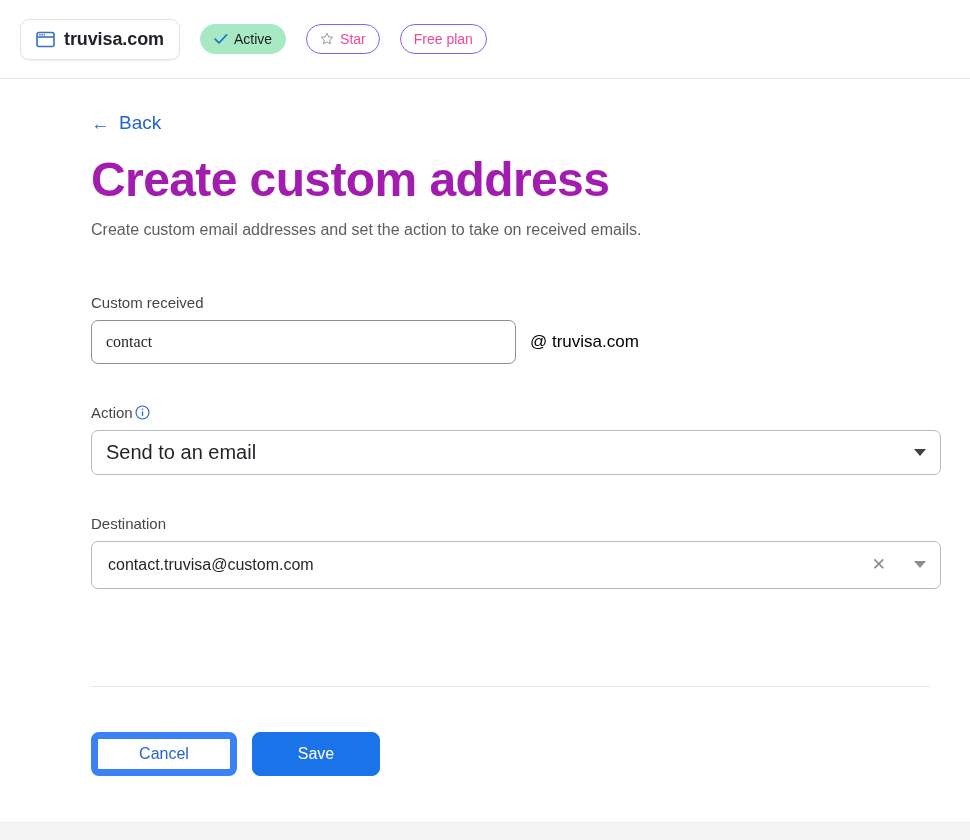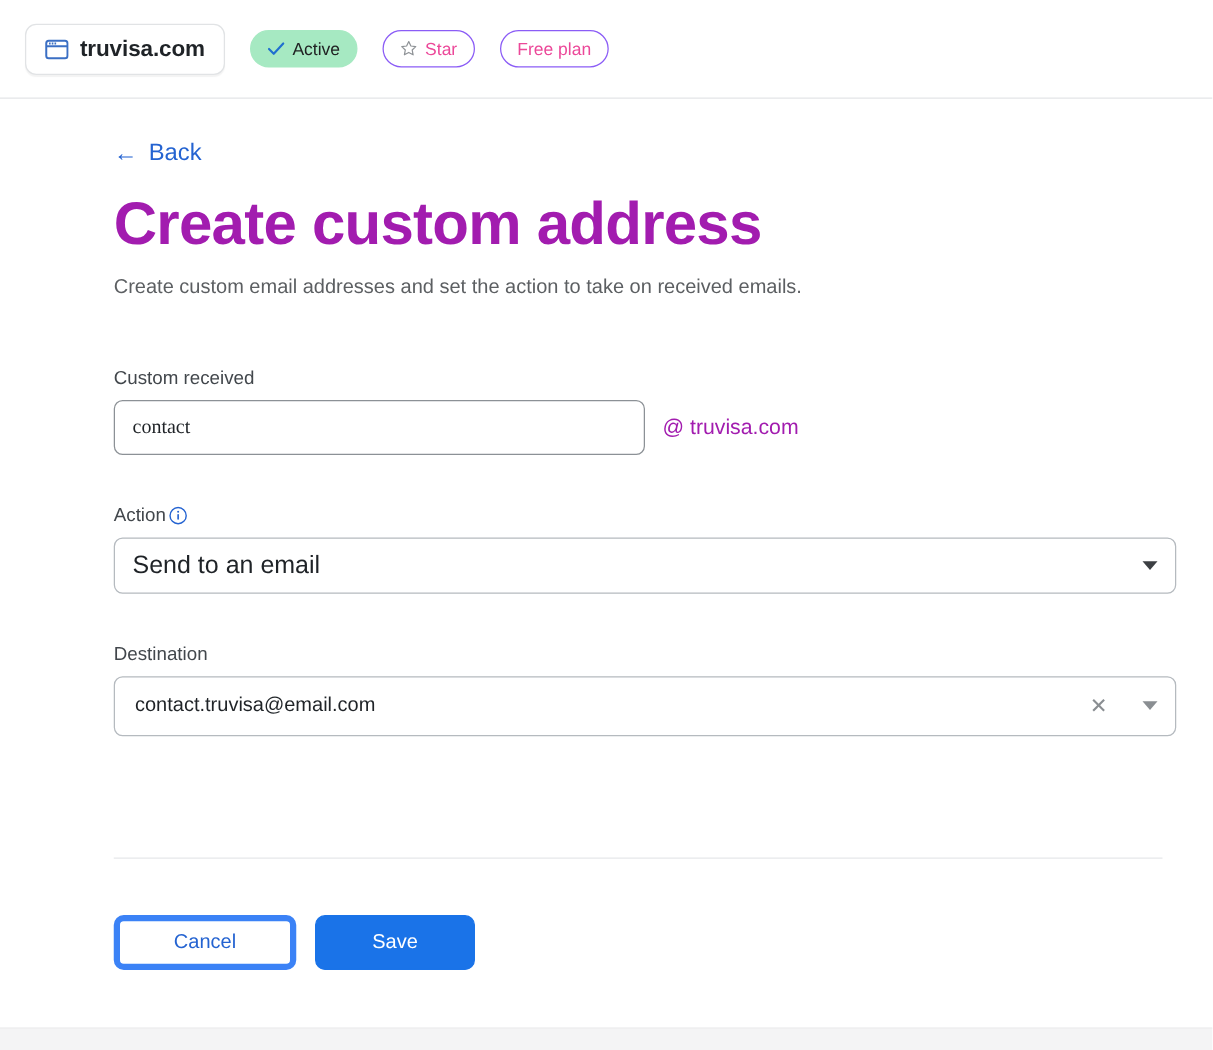--- a/index.html
+++ b/index.html
@@ -134,21 +134,21 @@
     color: #1f2327;
     padding: 0 14px;
     font-family: Liberation Serif, serif;
     outline: none;
     width: 425px;
   }
   .text-input::placeholder { color: #8c9196; }
 
   .suffix-text {
     font-size: 17px;
-    color: #a21caf;
+    color: #000000;
     white-space: nowrap;
   }
 
   .select-box {
     position: relative;
     width: 850px;
     height: 45px;
     border: 1px solid #b5babf;
     border-radius: 7px;
     background: #ffffff;
@@ -223,21 +223,21 @@
     font-size: 16px;
     font-family: "Liberation Sans", sans-serif;
     cursor: pointer;
     padding: 0 26px;
     display: inline-flex;
     align-items: center;
     justify-content: center;
   }
   .btn-secondary {
     background: #ffffff;
-    border: 5px solid #3b82f6;
+    border: 7px solid #3b82f6;
     color: #2463d1;
     min-width: 146px;
   }
   .btn-primary {
     background: #1a73e8;
     border: 1px solid #1a73e8;
     color: #ffffff;
     min-width: 128px;
   }
 
@@ -331,21 +331,21 @@
       <span class="caret"></span>
     </div>
   </div>
 
   
   <div class="field-group">
     <div class="field-label">
       <span>Destination</span>
     </div>
     <div class="combo-box">
-      <span class="combo-value">contact.truvisa@email.com</span>
+      <span class="combo-value">contact.truvisa@custom.com</span>
       <span class="clear-x">✕</span>
       <span class="caret muted"></span>
     </div>
   </div>
 
   <div class="divider"></div>
 
   <div class="actions">
     <button class="btn btn-secondary">Cancel</button>
     <button class="btn btn-primary">Save</button>

